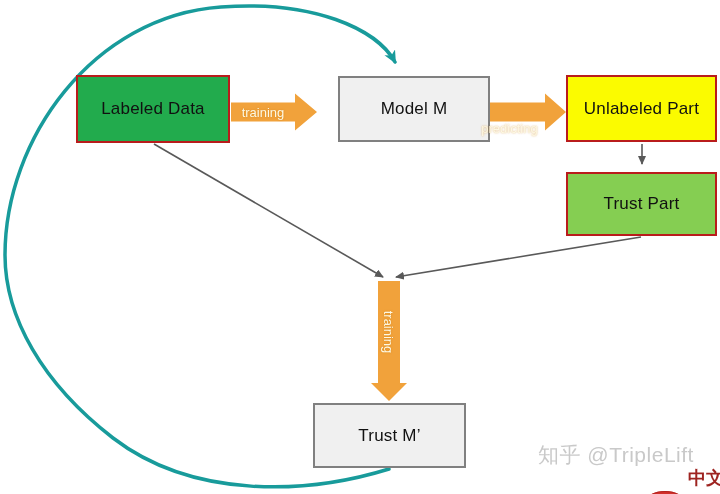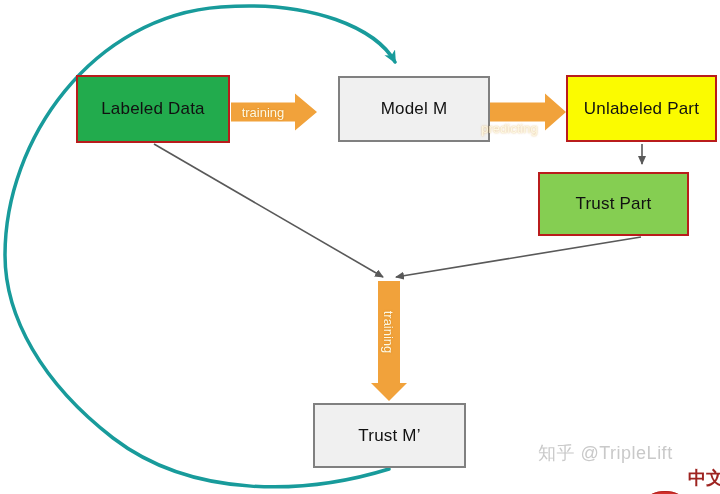--- a/index.html
+++ b/index.html
@@ -23,21 +23,21 @@
     justify-content: center;
     border: 2px solid #b91c1c;
     box-sizing: border-box;
     font-size: 17px;
     color: #111111;
     letter-spacing: 0.2px;
   }
   .node--labeled   { left: 76px;  top: 75px;  width: 154px; height: 68px; background: #22ab4d; }
   .node--model-m   { left: 338px; top: 76px;  width: 152px; height: 66px; background: #f0f0f0; border-color: #808080; }
   .node--unlabeled { left: 566px; top: 75px;  width: 151px; height: 67px; background: #fbfb00; }
-  .node--trust     { left: 538px; top: 172px; width: 151px; height: 64px; background: #85ce52; }
+  .node--trust     { left: 566px; top: 172px; width: 151px; height: 64px; background: #85ce52; }
   .node--model-mp  { left: 313px; top: 403px; width: 153px; height: 65px; background: #f0f0f0; border-color: #808080; }
 
   .edge-label {
     position: absolute;
     font-size: 13px;
     color: #fdf8e3;
     text-align: center;
     white-space: nowrap;
     text-shadow: 0 0 2px rgba(200,120,0,0.6);
   }
@@ -45,21 +45,21 @@
   .edge-label--predict { left: 473px; top: 105px; width: 73px; margin-top: 16px; }
   .edge-label--train-v {
     left: 389px; top: 332px; width: 0; height: 0;
     display: flex; align-items: center; justify-content: center;
     transform: rotate(90deg);
   }
 
   .wm-zhihu {
     position: absolute;
     left: 538px; top: 441px;
-    font-size: 18px;
+    font-size: 21px;
     color: #c9c9c9;
     letter-spacing: 0.5px;
     white-space: nowrap;
   }
   .php-logo {
     position: absolute;
     left: 646px; top: 467px;
     width: 38px; height: 20px;
     background: #d3302c;
     border-radius: 50%;

